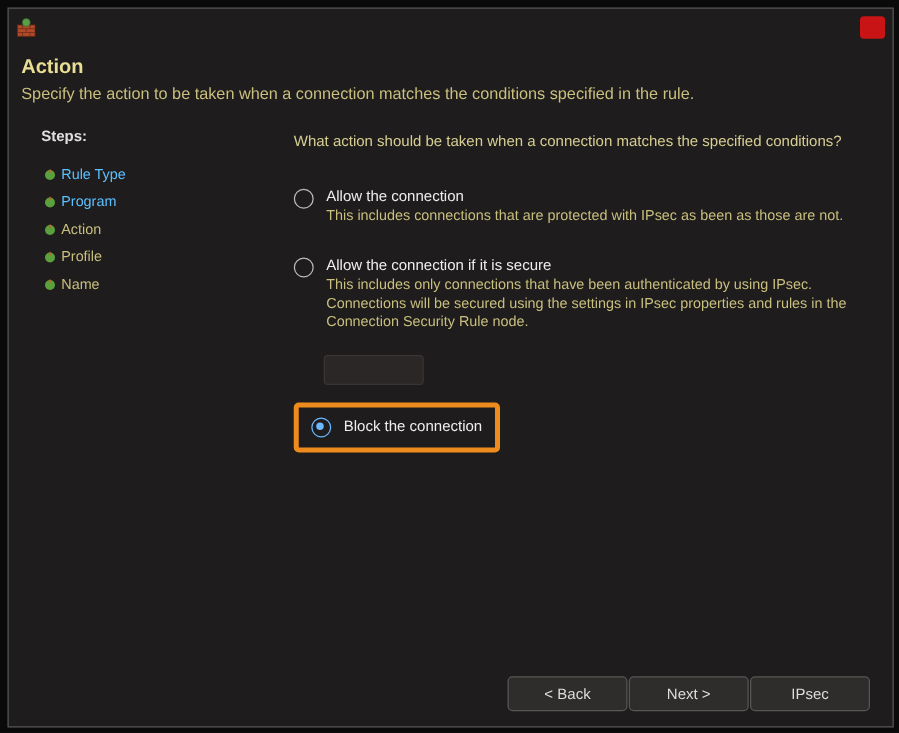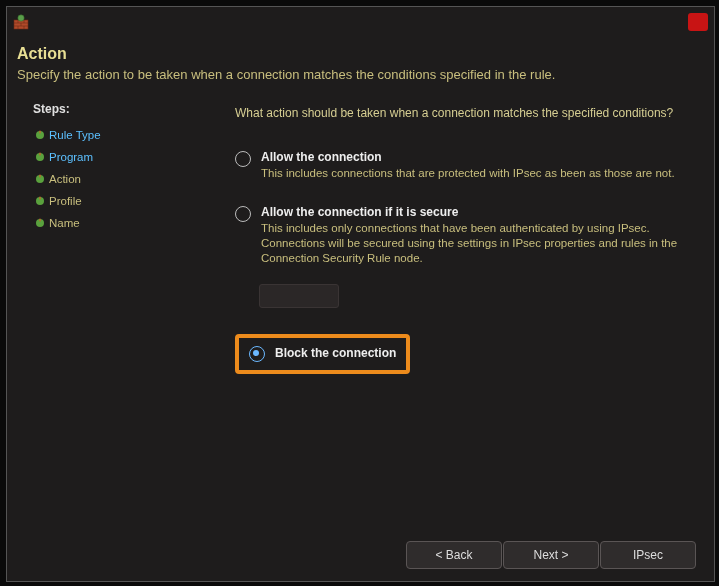--- a/index.html
+++ b/index.html
@@ -7,37 +7,37 @@
   .titlebar{height:30px;display:flex;align-items:center;padding:0 6px}
   .app-icon{width:16px;height:16px;margin-right:6px;display:inline-flex;align-items:center;justify-content:center}
   .titlebar-title{font-size:12px;color:#ddd}
   .close-btn{margin-left:auto;width:20px;height:18px;background:#c81414;border-radius:3px}
   .header{padding:8px 10px 10px 10px}
   .header h1{margin:0;font-size:16px;font-weight:700;color:#e8df94}
   .header p{margin:4px 0 0 0;font-size:13px;color:#c9bf7e}
   .body{display:flex;height:438px}
   .steps{width:174px;padding:10px 0 0 24px}
   .steps h3{margin:0 0 8px 2px;font-size:12px;font-weight:700;color:#e0e0e0}
-  .step{display:flex;align-items:center;height:22px;font-size:11.5px}
+  .step{display:flex;align-items:flex-end;height:22px;font-size:11.5px}
   .step .bullet{width:18px;display:flex;align-items:center;justify-content:center}
   .step .bullet svg{width:12px;height:12px}
   .step.done .label{color:#5cc0ff}
   .step.active .label{color:#c9bf7e}
   .step.pending .label{color:#c9bf7e}
   .content{flex:1;padding:14px 20px 0 30px;color:#ddd;font-size:12px}
   .question{color:#d6ce92;margin-bottom:24px}
   .option{display:flex;align-items:flex-start;margin-bottom:12px;padding:6px 6px 6px 0}
   .radio{width:14px;height:14px;border-radius:50%;border:1.5px solid #bbb;margin:1px 10px 0 0;flex:none;position:relative}
   .radio.selected{border-color:#6bb8ff}
   .radio.selected::after{content:"";position:absolute;left:2.5px;top:2.5px;width:6px;height:6px;border-radius:50%;background:#6bb8ff}
   .opt-body{flex:1}
-  .opt-title{font-weight:700;color:#eee;font-size:12px;margin-bottom:2px}
+  .opt-title{font-weight:400;color:#eee;font-size:12px;margin-bottom:2px}
   .opt-desc{color:#c9bf7e;font-size:11.5px;line-height:15px}
   .disabled-btn{margin:2px 0 10px 24px;width:78px;height:22px;background:#2b2727;border:1px solid #3a3434;border-radius:3px}
-  .highlight{border:4px solid #ed8b1c;border-radius:4px;padding:8px 10px;display:inline-flex;align-items:center;margin-top:16px}
+  .highlight{border:4px solid #ed8b1c;border-radius:4px;padding:8px 10px;display:inline-flex;align-items:center;margin-top:4px}
   .highlight .radio{margin-top:0}
   .footer{position:absolute;bottom:12px;right:18px;display:flex;gap:1px}
   .btn{width:94px;height:26px;background:#2f2c2c;border:1px solid #5a5555;border-radius:4px;color:#ddd;font-size:12px;display:flex;align-items:center;justify-content:center;cursor:default}
 </style>
 </head>
 <body>
 
 <div class="window">
   <div class="titlebar">
     <span class="app-icon">

